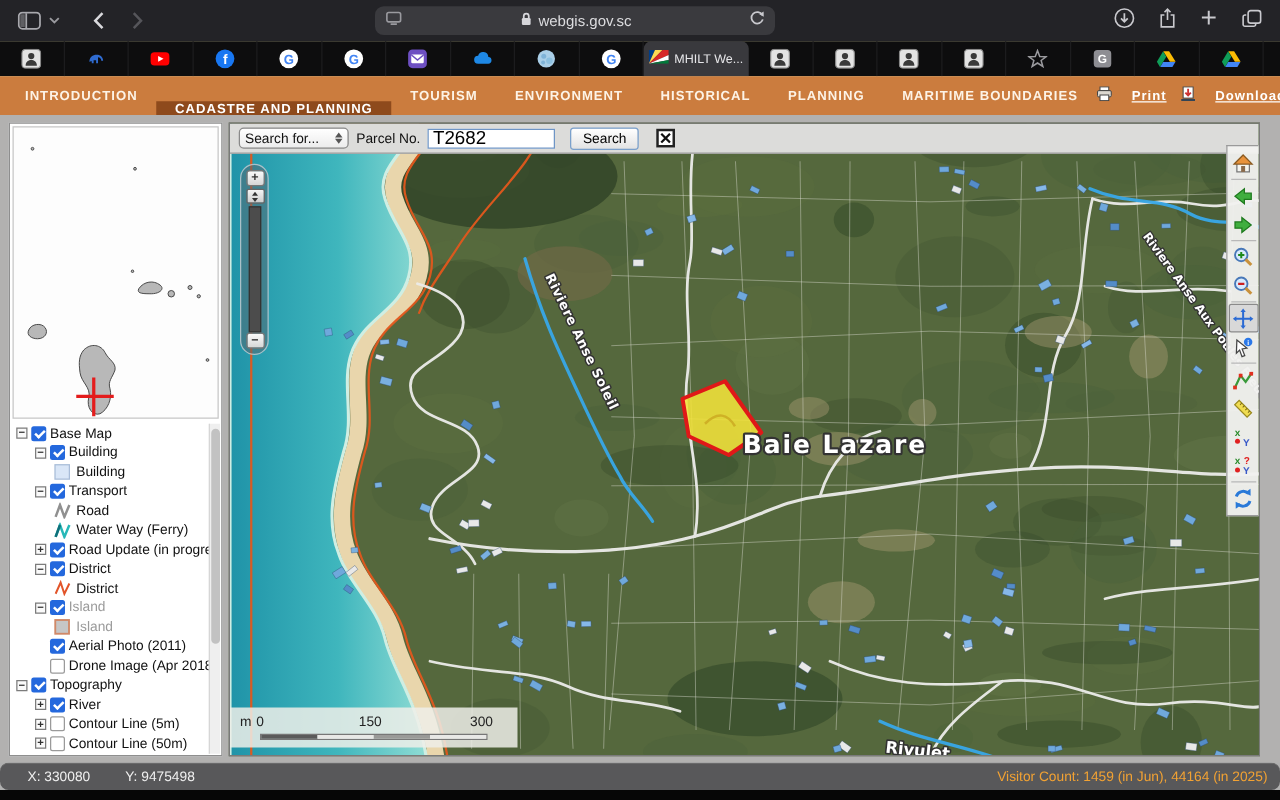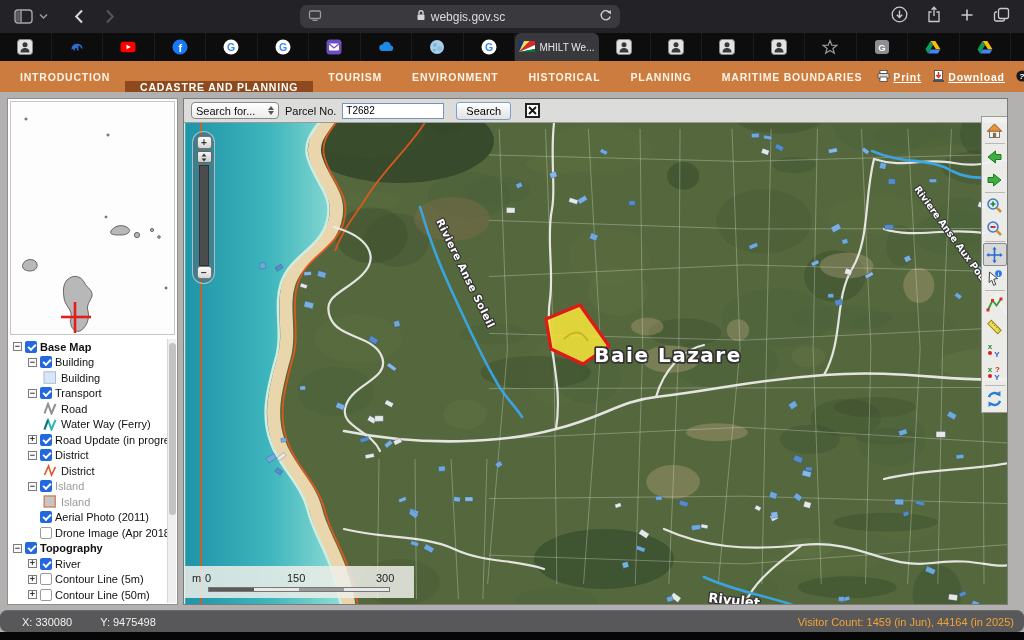--- a/index.html
+++ b/index.html
@@ -17,52 +17,52 @@
   
   .bookmarks { position:absolute; top:33px; left:0; width:1024px; height:28px; background:#0d0d0e; display:flex; align-items:stretch; }
   .bslot { width:51.5px; flex:none; display:flex; align-items:center; justify-content:center; border-right:1px solid #1c1c1e; }
   .btab { width:84px; flex:none; display:flex; align-items:center; justify-content:center; gap:4px; background:#39393d; border-radius:6px 6px 0 0; color:#e6e6e9; font-size:10px; white-space:nowrap; }
 
   
   .appnav { position:absolute; top:61px; left:0; width:1024px; height:31px; background:#cb7c3e; display:flex; align-items:stretch; color:#fdf3e6; font-size:10.5px; font-weight:bold; letter-spacing:.8px; }
   .ntab { padding:0 15px; display:flex; align-items:center; cursor:default; white-space:nowrap; }
   .ntab.active { background:#8e4a1c; color:#fff;margin-top:20px; }
   .nav-utils { margin-left:auto; display:flex; align-items:center; gap:11px; padding-right:10px; }
-  .util { display:flex; align-items:center; gap:3px; color:#fff; font-size:10.5px; font-weight:bold; }
+  .util { display:flex; align-items:center; gap:15px; color:#fff; font-size:10.5px; font-weight:bold; }
   .util span { text-decoration:underline; }
 
   
   .content { position:absolute; top:92px; left:0; width:1024px; height:518px; background:#b2b1b0; }
 
   .sidebar { position:absolute; left:7px; top:6px; width:171px; height:507px; background:#fff; border:1px solid #8e8e8e; }
   .overview { position:absolute; top:2px; left:2px; width:165px; height:234px; border:1px solid #c6c6c6; background:#fdfdfd; }
   .tree { position:absolute; top:240px; left:2px; width:158px; height:264px; overflow:hidden; font-size:11px; color:#111; }
   .trow { display:flex; align-items:center; height:15.5px; white-space:nowrap; }
   .exp { width:9px; height:9px; border:1px solid #7c7c7c; background:#fafafa; font-size:9px; line-height:7px; text-align:center; margin-right:3px; flex:none; color:#333; font-weight:bold; }
   .spacer { width:12px; flex:none; }
   .cb { width:12px; height:12px; border-radius:2px; margin-right:3px; flex:none; position:relative; }
   .cb.on { background:#2468dd; }
   .cb.on::after { content:""; position:absolute; left:2.5px; top:2.8px; width:6px; height:3px; border-left:2px solid #fff; border-bottom:2px solid #fff; transform:rotate(-45deg); }
   .cb.off { background:#fff; border:1px solid #9a9a9a; }
   .sym { width:14px; height:13px; margin-right:4px; flex:none; }
-  .trow .lbl.bold { font-weight:bold; }
+  .trow .lbl.bold { font-weight:normal; }
   .trow.gray { color:#9b9b9b; }
   .sscroll { position:absolute; top:240px; right:1px; width:9px; height:264px; background:#efefef; border-left:1px solid #d6d6d6; }
   .sthumb { position:absolute; top:4px; left:1px; width:7px; height:172px; background:#c2c2c2; border-radius:4px; }
 
   
   .map { position:absolute; left:183px; top:6px; width:825px; height:507px; border:1px solid #7a7a7a; overflow:hidden; background:#5a6b40; }
   .map > svg.aerial { position:absolute; left:0; top:0; }
 
   .searchbar { position:absolute; top:0; left:0; right:0; height:24px; background:#dcdcda; border-bottom:1px solid #9a9a9a; display:flex; align-items:center; padding-left:7px; gap:6px; font-size:11px; color:#111; }
   .sf-select { width:88px; height:17px; background:linear-gradient(#fff,#ececec); border:1px solid #8a8a8a; border-radius:4px; display:flex; align-items:center; padding:0 4px; font-size:11px; }
   .sf-arrows { margin-left:auto; display:flex; flex-direction:column; gap:1px; }
   .tri-up { width:0; height:0; border-left:3px solid transparent; border-right:3px solid transparent; border-bottom:4px solid #555; }
   .tri-dn { width:0; height:0; border-left:3px solid transparent; border-right:3px solid transparent; border-top:4px solid #555; }
-  .sf-input { width:102px; height:16px; border:1px solid #6f95c5; font-size:10px; padding:0 3px; font-family:"Liberation Sans",sans-serif; }
+  .sf-input { width:102px; height:16px; border:1px solid #6f95c5; font-size:15px; padding:0 3px; font-family:"Liberation Sans",sans-serif; }
   .sf-btn { height:18px; border:1px solid #7aa0cc; background:linear-gradient(#fff,#e2e2e2); border-radius:3px; font-size:11px; padding:0 9px; margin-left:6px; font-family:"Liberation Sans",sans-serif; }
   .sf-close { width:15px; height:15px; margin-left:8px; display:flex; align-items:center; justify-content:center; background:#fff; border:2px solid #222; }
 
   .slider { position:absolute; left:8px; top:32px; width:23px; height:153px; background:rgba(88,102,112,.5); border:1px solid rgba(205,215,220,.75); border-radius:12px; }
   .sl-btn { position:absolute; left:3.5px; width:15px; height:13px; background:linear-gradient(#fafafa,#d6d6d6); border:1px solid #777; border-radius:3px; text-align:center; line-height:11px; font-size:10px; font-weight:bold; color:#333; }
   .sl-track { position:absolute; left:6px; top:33px; width:10px; height:101px; background:#4c4c4c; border:1px solid #333; }
   .sl-thumb { position:absolute; left:3.5px; top:19px; width:15px; height:12px; background:linear-gradient(#f4f4f4,#cdcdcd); border:1px solid #666; border-radius:2px; display:flex; flex-direction:column; align-items:center; justify-content:center; gap:1px; }
 
   .scalebar { position:absolute; left:0; bottom:6px; width:230px; height:32px; background:rgba(238,238,233,.85); font-size:11px; color:#222; }
   .sc-unit { position:absolute; left:8px; top:6px; }

